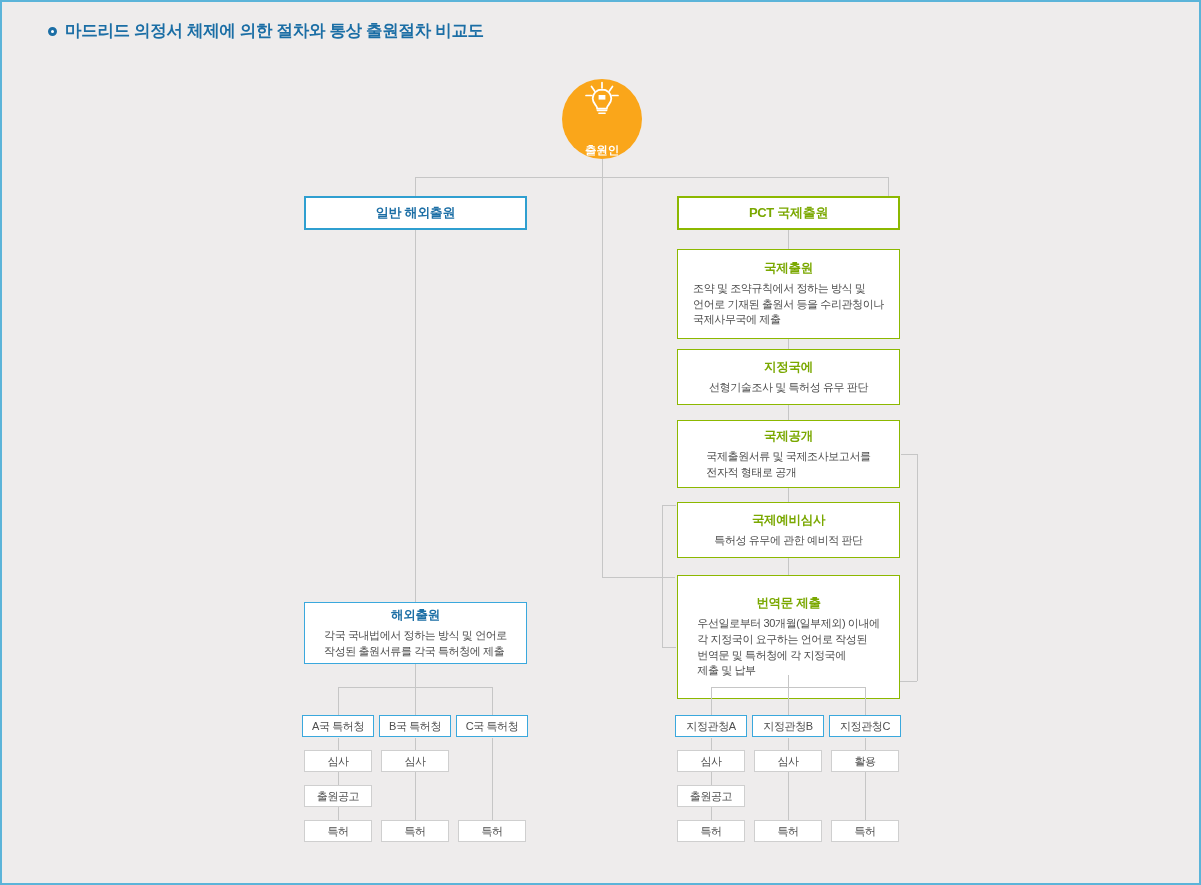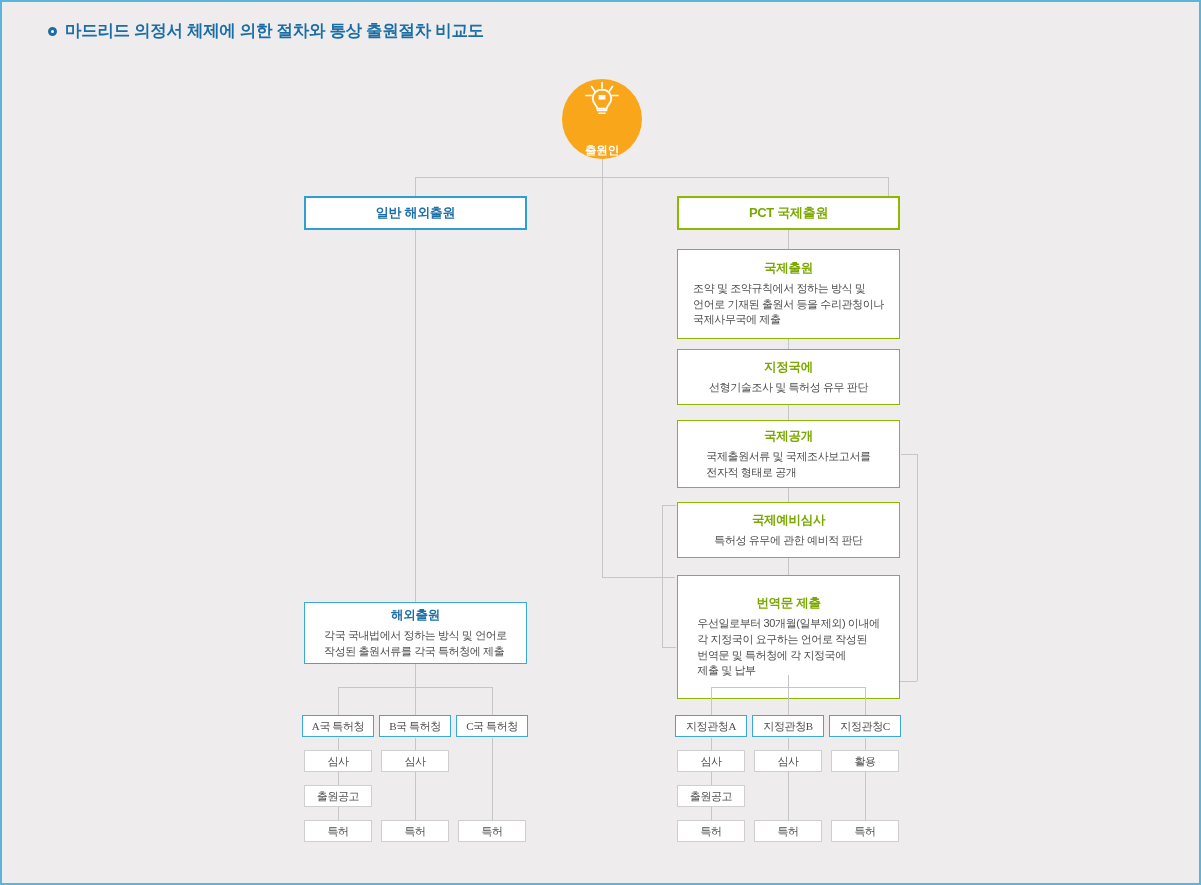--- a/index.html
+++ b/index.html
@@ -123,21 +123,20 @@
     color: #4d4d4d;
     line-height: 1.42;
     letter-spacing: -0.4px;
     white-space: pre-line;
   }
 
   .leaf {
     border: 1px solid #cfcfcf;
     height: 22px;
     width: 68px;
-    font-family: Liberation Serif, serif;
   }
   .leaf.office { border: 1.5px solid #3aa8dd; width: 72px; }
   .leaf .lt {
     font-size: 11px;
     color: #4d4d4d;
     letter-spacing: -0.4px;
     white-space: nowrap;
   }
 </style>
 </head>

